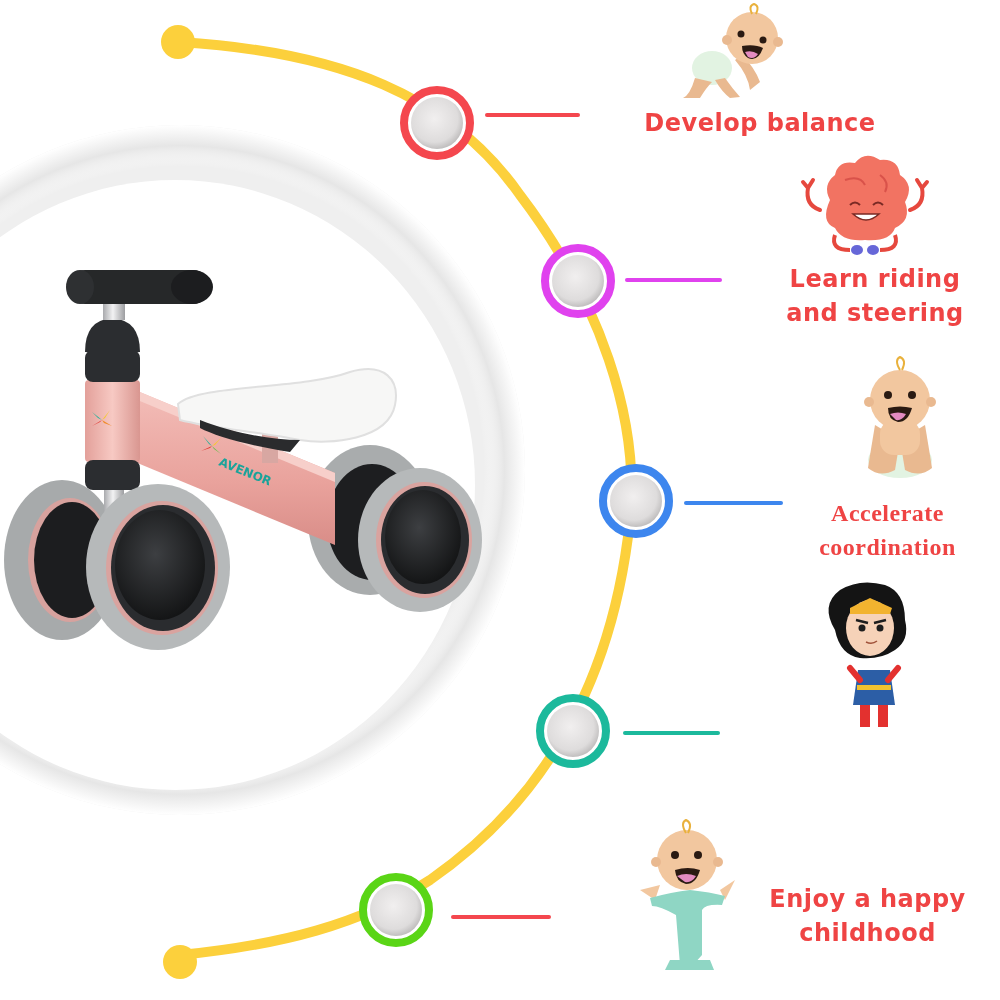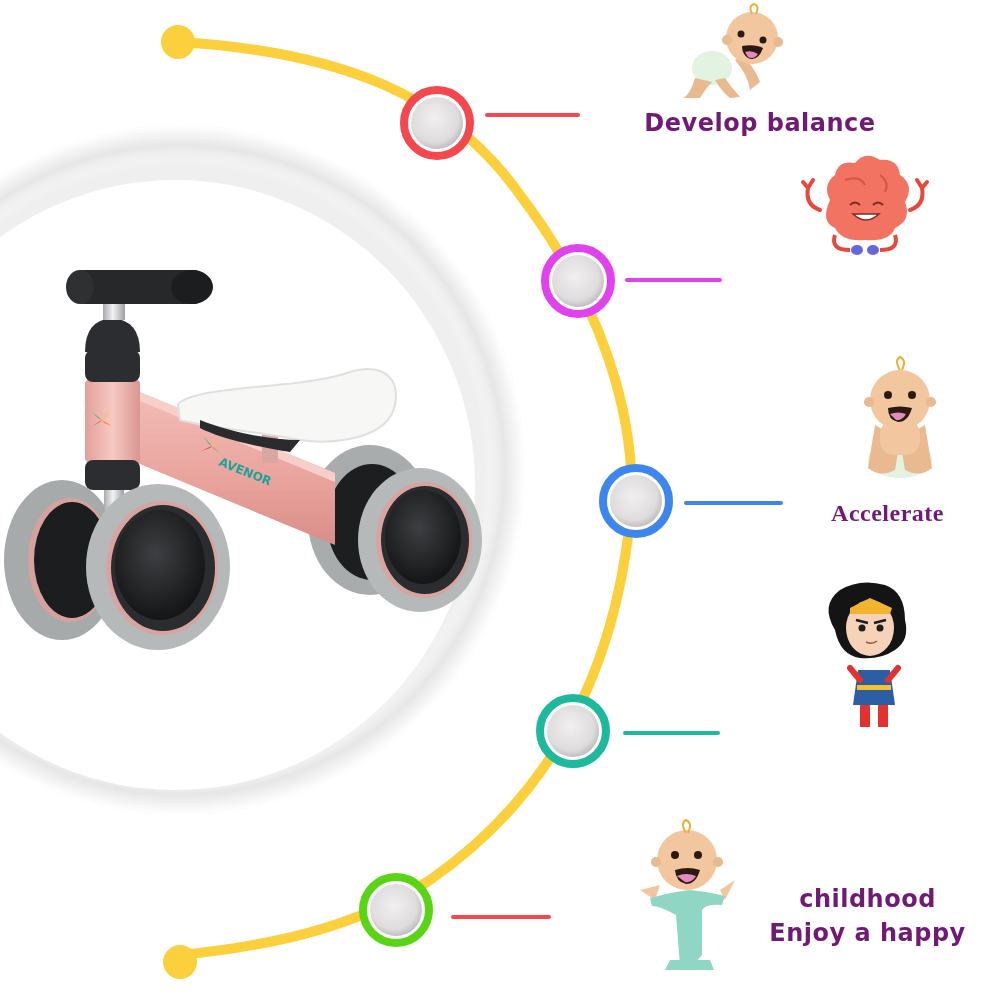--- a/index.html
+++ b/index.html
@@ -1,21 +1,21 @@
 <!DOCTYPE html>
 <html><head>
 <meta charset="utf-8">
 <style>
   html, body { margin:0; padding:0; background:#ffffff; }
   body { width:1000px; height:1000px; position:relative; overflow:hidden; font-family:"DejaVu Sans", sans-serif; }
   #stage { position:absolute; left:0; top:0; width:1000px; height:1000px; }
   .label {
     position:absolute; text-align:center; font-weight:bold;
     font-family:"DejaVu Sans", sans-serif; font-size:24px; line-height:34px;
-    letter-spacing:0.5px; color:#701a75;
+    letter-spacing:0.5px; color:#ef4444;
   }
   .label span { display:block; white-space:nowrap; }
 </style>
 </head>
 <body>
 
 <div id="stage">
 
   <svg width="1000" height="1000" viewBox="0 0 1000 1000" style="position:absolute;left:0;top:0">
     <defs>
@@ -223,20 +223,25 @@
       <circle cx="698" cy="855" r="4" fill="#2a1a12"></circle>
       <path d="M675,870 Q688,866 700,870 Q696,884 686,884 Q676,882 675,870 Z" fill="#2a1a12"></path>
       <path d="M677,876 Q686,872 696,876 Q692,883 685,882 Z" fill="#e38bc0"></path>
       <path d="M686,833 Q680,823 686,820 Q693,823 688,833" fill="none" stroke="#e9b13c" stroke-width="2"></path>
     </g>
   </svg>
 
   <div class="label" style="left:610px; top:106px; width:300px;">
     <span>Develop balance</span>
   </div>
+  <div class="label" style="left:760px; top:262px; width:230px;">
+    <span>Learn riding</span>
+    <span>and steering</span>
+  </div>
   <div class="label" style="left:775px; top:496px; width:225px;font-family:Liberation Serif, serif;">
     <span>Accelerate</span>
+    <span>coordination</span>
   </div>
   <div class="label" style="left:745px; top:882px; width:245px;">
+    <span>Enjoy a happy</span>
     <span>childhood</span>
-    <span>Enjoy a happy</span>
   </div>
 </div>
 
 </body></html>

